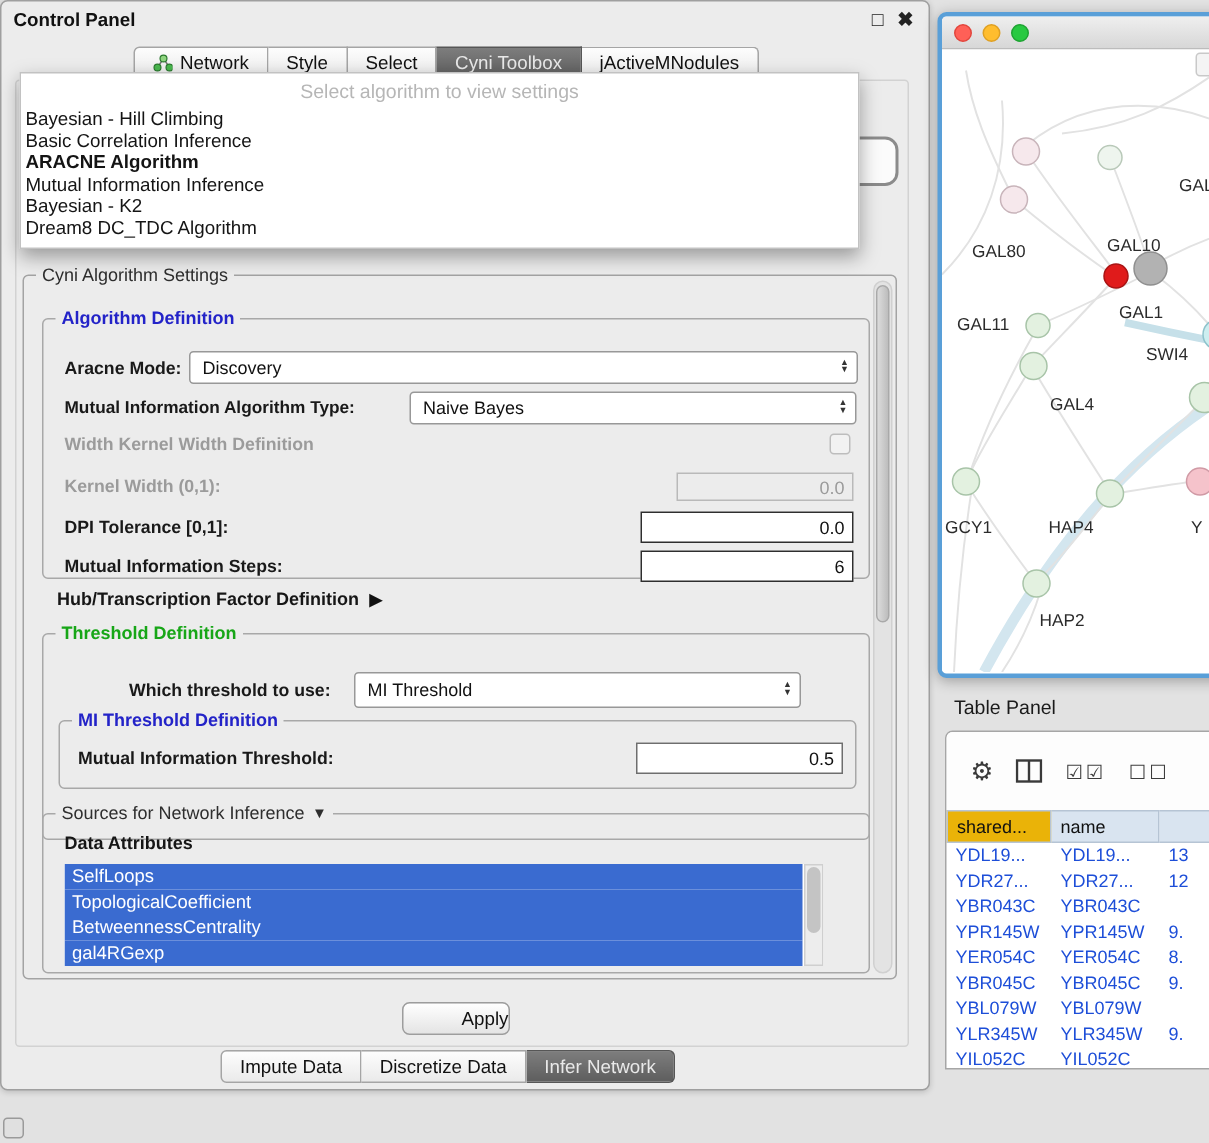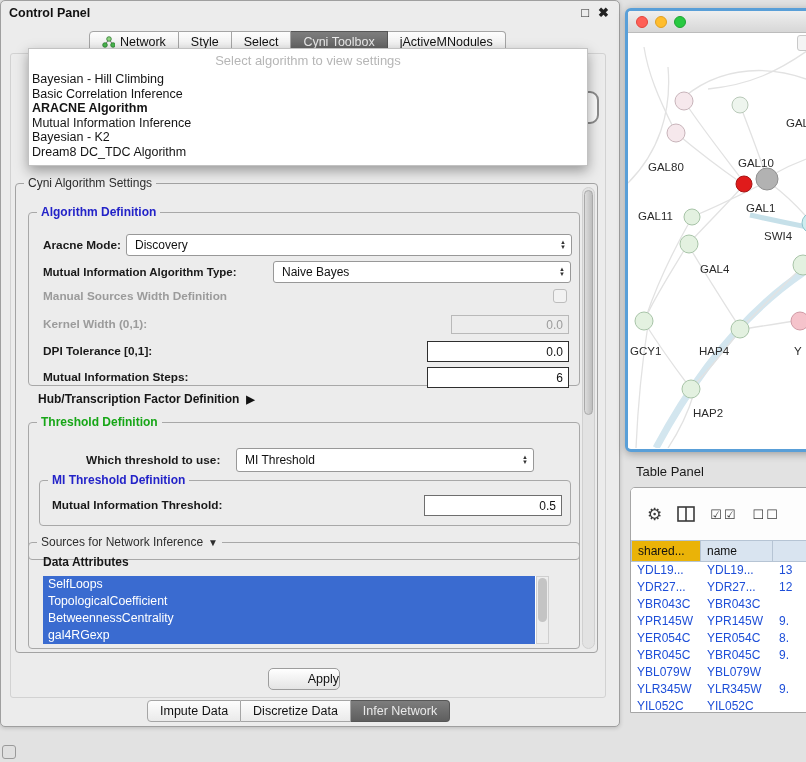--- a/index.html
+++ b/index.html
@@ -21,21 +21,21 @@
   .tabstrip { position:absolute; left:88px; top:30px; height:22px; display:flex; z-index:3; }
   .tab { border:1px solid #a5a5a5; border-left:none; background:linear-gradient(#fdfdfd,#eaeaea);
          padding:0 12px; font-size:12.5px; color:#111; display:flex; align-items:center; gap:5px; cursor:default; }
   .tab:first-child { border-left:1px solid #a5a5a5; border-radius:4px 0 0 4px; }
   .tab:last-child { border-radius:0 4px 4px 0; }
   .tab.selected { background:linear-gradient(#7d7d7d,#5e5e5e); color:#e9e9e9; border-color:#565656; }
 
   .obscured-btn { position:absolute; left:560px; top:90px; width:38px; height:33px; background:#fbfbfb;
                   border:2px solid #8b8b8b; border-radius:9px; z-index:4; }
 
-  .algo-popup { position:absolute; left:27px; top:47px; width:560px; height:118px; background:#fff;
+  .algo-popup { position:absolute; left:12px; top:47px; width:560px; height:118px; background:#fff;
                 border:1px solid #c2c2c2; box-shadow:0 5px 12px rgba(0,0,0,.35); z-index:10; overflow:hidden; }
   .algo-ph { text-align:center; color:#b6b6b6; font-size:13px; padding-top:4px; height:15px; line-height:15px; margin-bottom:8px; }
   .algo-item { font-size:12.5px; color:#141414; line-height:14.5px; padding-left:3px; white-space:nowrap; }
   .algo-item.bold { font-weight:bold; }
 
   .settings-group { position:absolute; left:14px; top:182px; width:583px; height:470px;
                     border:1px solid #a3a3a3; border-radius:4px; z-index:2; }
   .group-title { position:absolute; top:-8px; left:8px; background:#ececec; padding:0 4px; font-size:12px;
                  color:#2e2e2e; white-space:nowrap; display:inline-flex; align-items:center; gap:5px; }
   .group-title.blue  { color:#2323c8; font-weight:bold; }
@@ -180,21 +180,21 @@
 
         <span class="lbl" style="left:14px; top:48px; font-size:11.5px;">Mutual Information Algorithm Type:</span>
         <div class="combo" style="left:244px; top:48px; width:298px;">
           <span>Naive Bayes</span>
           <span class="arrows">
               <span>▲</span>
               <span>▼</span>
             </span>
         </div>
 
-        <span class="lbl dis" style="left:14px; top:72px;">Manual Sources Width Definition</span>
+        <span class="lbl dis" style="left:14px; top:72px;">Width Kernel Width Definition</span>
         <div class="chk" style="left:524px; top:76px;"></div>
 
         <span class="lbl dis" style="left:14px; top:100px;">Kernel Width (0,1):</span>
         <input class="tfield dis" style="left: 422px; top: 102px; width: 118px; height: 19px;" readonly="" value="0.0">
 
         <span class="lbl" style="left:14px; top:127px;">DPI Tolerance [0,1]:</span>
         <input class="tfield" style="left: 398px; top: 128px; width: 142px; height: 21px;" readonly="" value="0.0">
 
         <span class="lbl" style="left:14px; top:153px;">Mutual Information Steps:</span>
         <input class="tfield" style="left: 398px; top: 154px; width: 142px; height: 21px;" readonly="" value="6">

